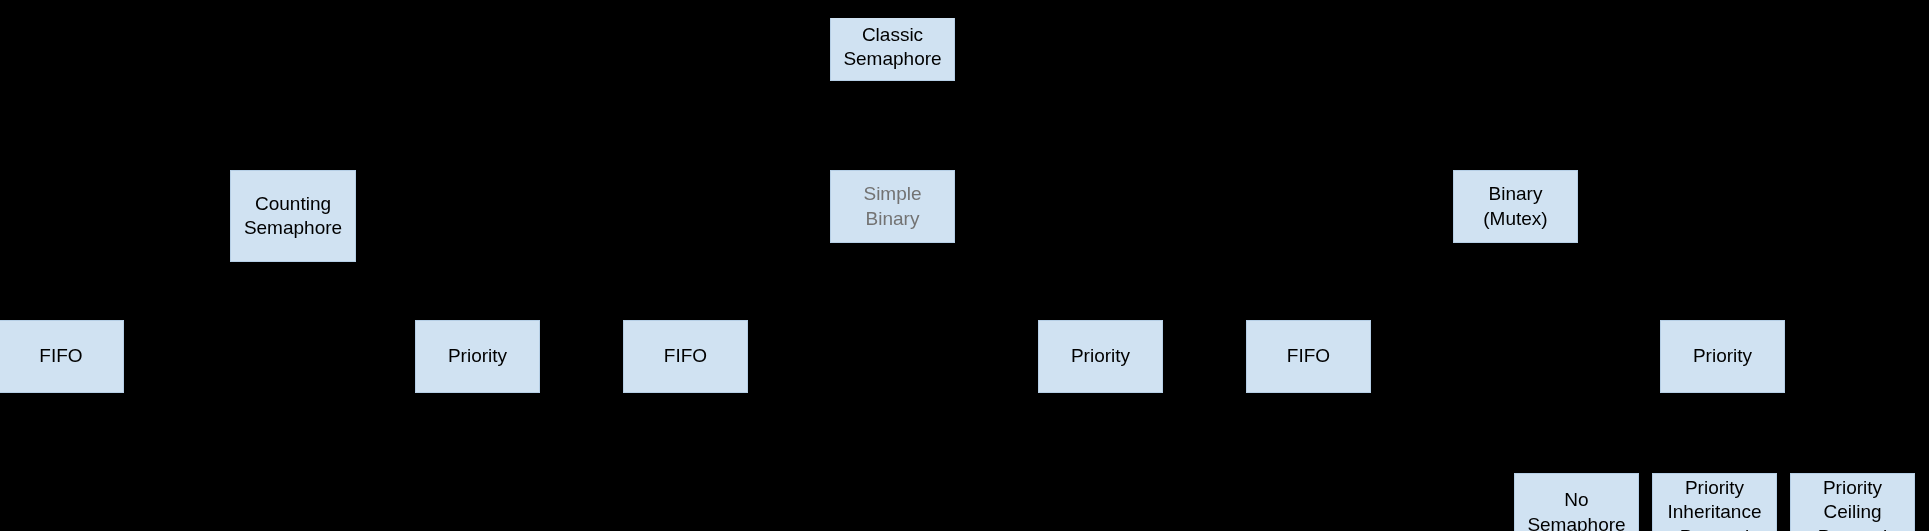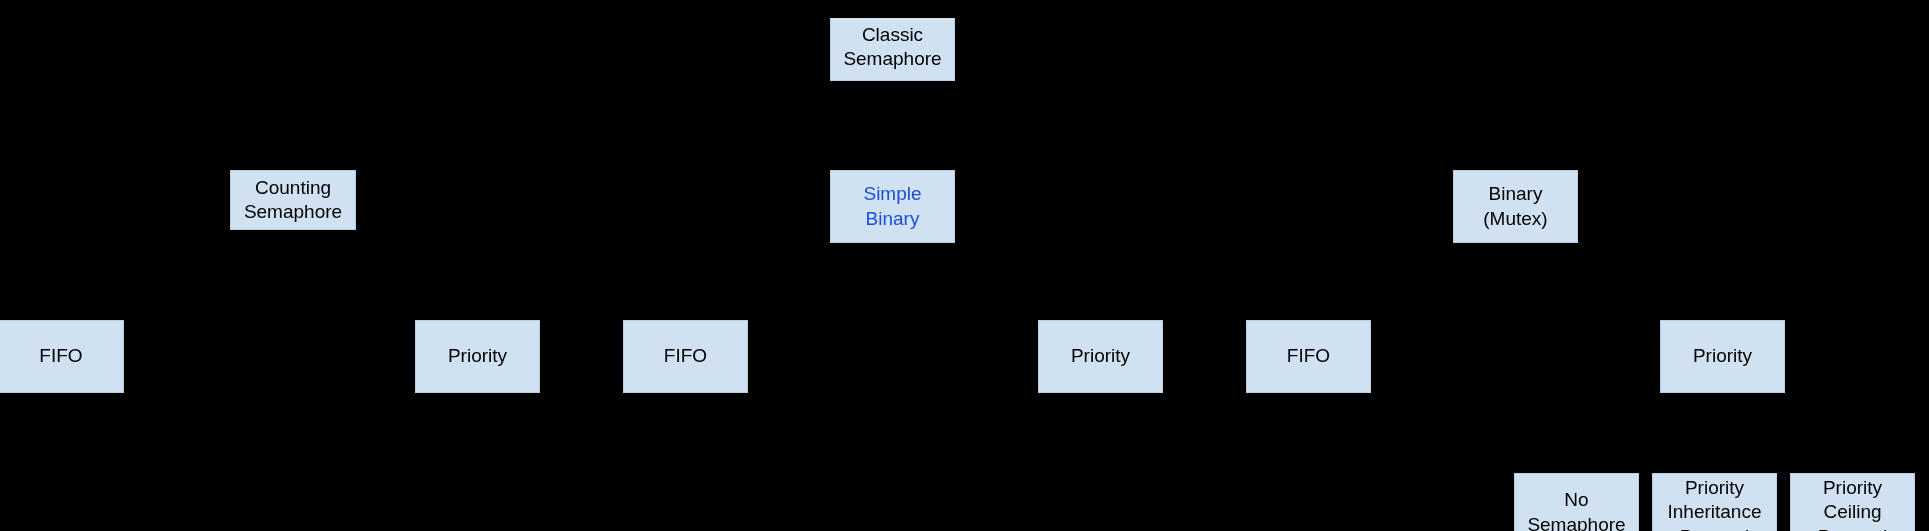--- a/index.html
+++ b/index.html
@@ -51,23 +51,23 @@
       <path d="M 892.5 225 L 892.5 263.5 L 1100.5 263.5 L 1100.5 302" fill="none" stroke="#000000" stroke-width="1"></path>
       <path d="M 1515.5 225 L 1515.5 263.5 L 1308.5 263.5 L 1308.5 302" fill="none" stroke="#000000" stroke-width="1"></path>
       <path d="M 1515.5 225 L 1515.5 263.5 L 1722.5 263.5 L 1722.5 302" fill="none" stroke="#000000" stroke-width="1"></path>
       <path d="M 1722.5 375 L 1722.5 415 L 1576.5 415 L 1576.5 455" fill="none" stroke="#000000" stroke-width="1"></path>
       <path d="M 1722.5 375 L 1722.5 415 L 1714.5 415 L 1714.5 455" fill="none" stroke="#000000" stroke-width="1"></path>
       <path d="M 1722.5 375 L 1722.5 415 L 1852.5 415 L 1852.5 455" fill="none" stroke="#000000" stroke-width="1"></path>
     </svg>
 
 <div class="node" style="left: 830px; top: -5px; width: 125px; height: 68px; background: rgb(208, 226, 242); border-color: rgb(182, 207, 230); color: rgb(0, 0, 0);"><span>Classic
 Semaphore</span></div>
-    <div class="node" style="left: 230px; top: 152px; width: 126px; height: 60px; background: rgb(208, 226, 242); border-color: rgb(182, 207, 230); color: rgb(0, 0, 0);"><span>Counting
+    <div class="node" style="left: 230px; top: 152px; width: 126px; height: 92px; background: rgb(208, 226, 242); border-color: rgb(182, 207, 230); color: rgb(0, 0, 0);"><span>Counting
 Semaphore</span></div>
-    <div class="node" style="left: 830px; top: 152px; width: 125px; height: 73px; background: rgb(208, 226, 242); border-color: rgb(182, 207, 230); color: #1d4ed8;"><span>Simple
+    <div class="node" style="left: 830px; top: 152px; width: 125px; height: 73px; background: rgb(208, 226, 242); border-color: rgb(182, 207, 230); color: #737373;"><span>Simple
 Binary</span></div>
     <div class="node" style="left: 1453px; top: 152px; width: 125px; height: 73px; background: rgb(208, 226, 242); border-color: rgb(182, 207, 230); color: rgb(0, 0, 0);"><span>Binary
 (Mutex)</span></div>
     <div class="node" style="left: -2px; top: 302px; width: 126px; height: 73px; background: rgb(208, 226, 242); border-color: rgb(182, 207, 230); color: rgb(0, 0, 0);"><span>FIFO</span></div>
     <div class="node" style="left: 415px; top: 302px; width: 125px; height: 73px; background: rgb(208, 226, 242); border-color: rgb(182, 207, 230); color: rgb(0, 0, 0);"><span>Priority</span></div>
     <div class="node" style="left: 623px; top: 302px; width: 125px; height: 73px; background: rgb(208, 226, 242); border-color: rgb(182, 207, 230); color: rgb(0, 0, 0);"><span>FIFO</span></div>
     <div class="node" style="left: 1038px; top: 302px; width: 125px; height: 73px; background: rgb(208, 226, 242); border-color: rgb(182, 207, 230); color: rgb(0, 0, 0);"><span>Priority</span></div>
     <div class="node" style="left: 1246px; top: 302px; width: 125px; height: 73px; background: rgb(208, 226, 242); border-color: rgb(182, 207, 230); color: rgb(0, 0, 0);"><span>FIFO</span></div>
     <div class="node" style="left: 1660px; top: 302px; width: 125px; height: 73px; background: rgb(208, 226, 242); border-color: rgb(182, 207, 230); color: rgb(0, 0, 0);"><span>Priority</span></div>
     <div class="node" style="left: 1514px; top: 455px; width: 125px; height: 79px; background: rgb(208, 226, 242); border-color: rgb(182, 207, 230); color: rgb(0, 0, 0);"><span>No Semaphore</span></div>

